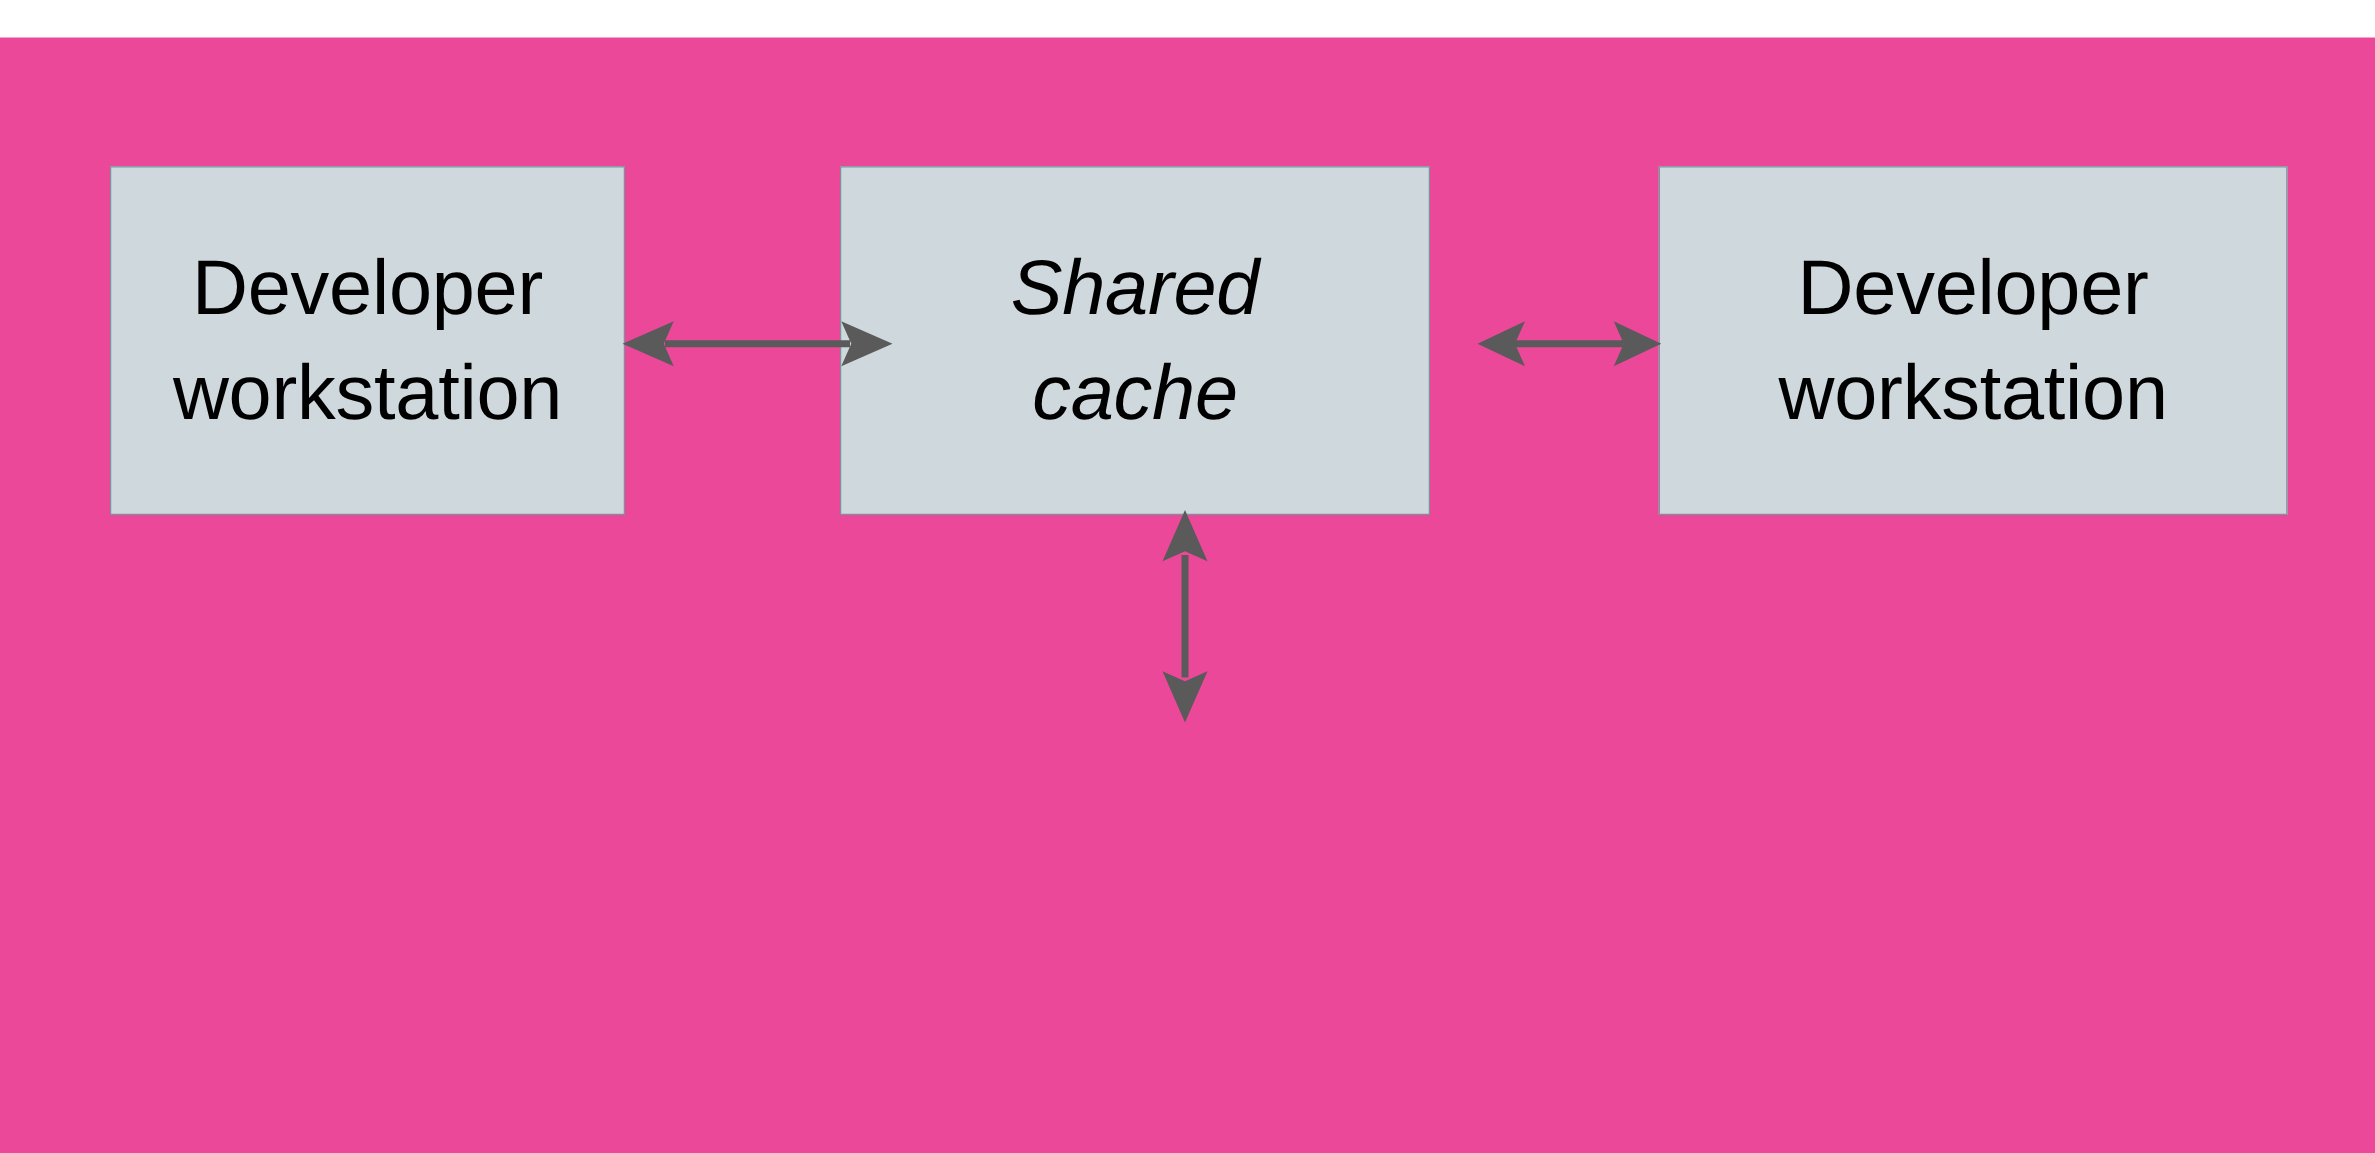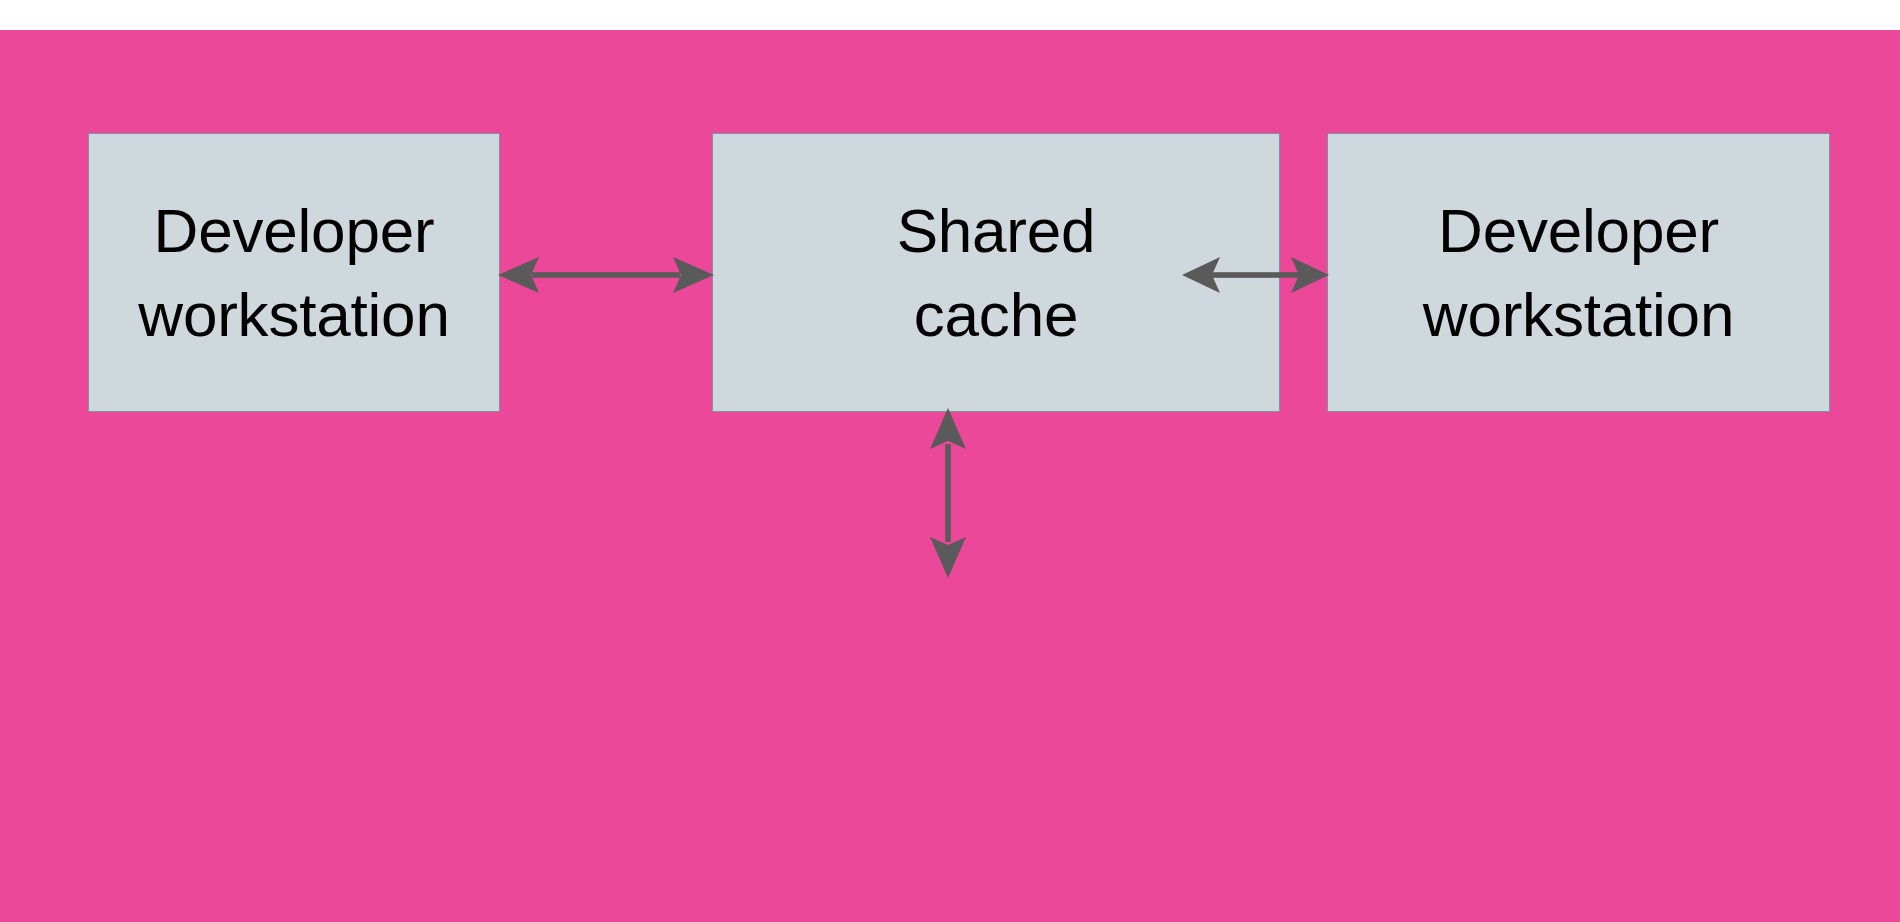--- a/index.html
+++ b/index.html
@@ -34,21 +34,21 @@
     font-size: 62px;
     line-height: 1.34;
     color: #000000;
     font-weight: 400;
     letter-spacing: -0.2px;
     white-space: pre-line;
     padding: 0 10px;
   }
   
   #node-dev-left   { left: 88px;   top: 103px;  width: 412px; height: 279px; }
-  #node-shared     { left: 712px;  top: 103px;  width: 568px; height: 279px; }
+  #node-shared     { left: 672px;  top: 103px;  width: 472px; height: 279px; font-style: italic; }
   #node-dev-right  { left: 1327px; top: 103px;  width: 503px; height: 279px; }
   #node-ci         { left: 708px;  top: 545px;  width: 474px; height: 273px; }
 
   .edge {
     position: absolute;
     overflow: visible;
   }
   #edge-left-shared  { left: 498px;  top: 214px; width: 216px; height: 62px; }
   #edge-shared-right { left: 1182px; top: 214px; width: 147px; height: 62px; }
   #edge-shared-ci    { left: 916px;  top: 378px; width: 64px;  height: 170px; }

